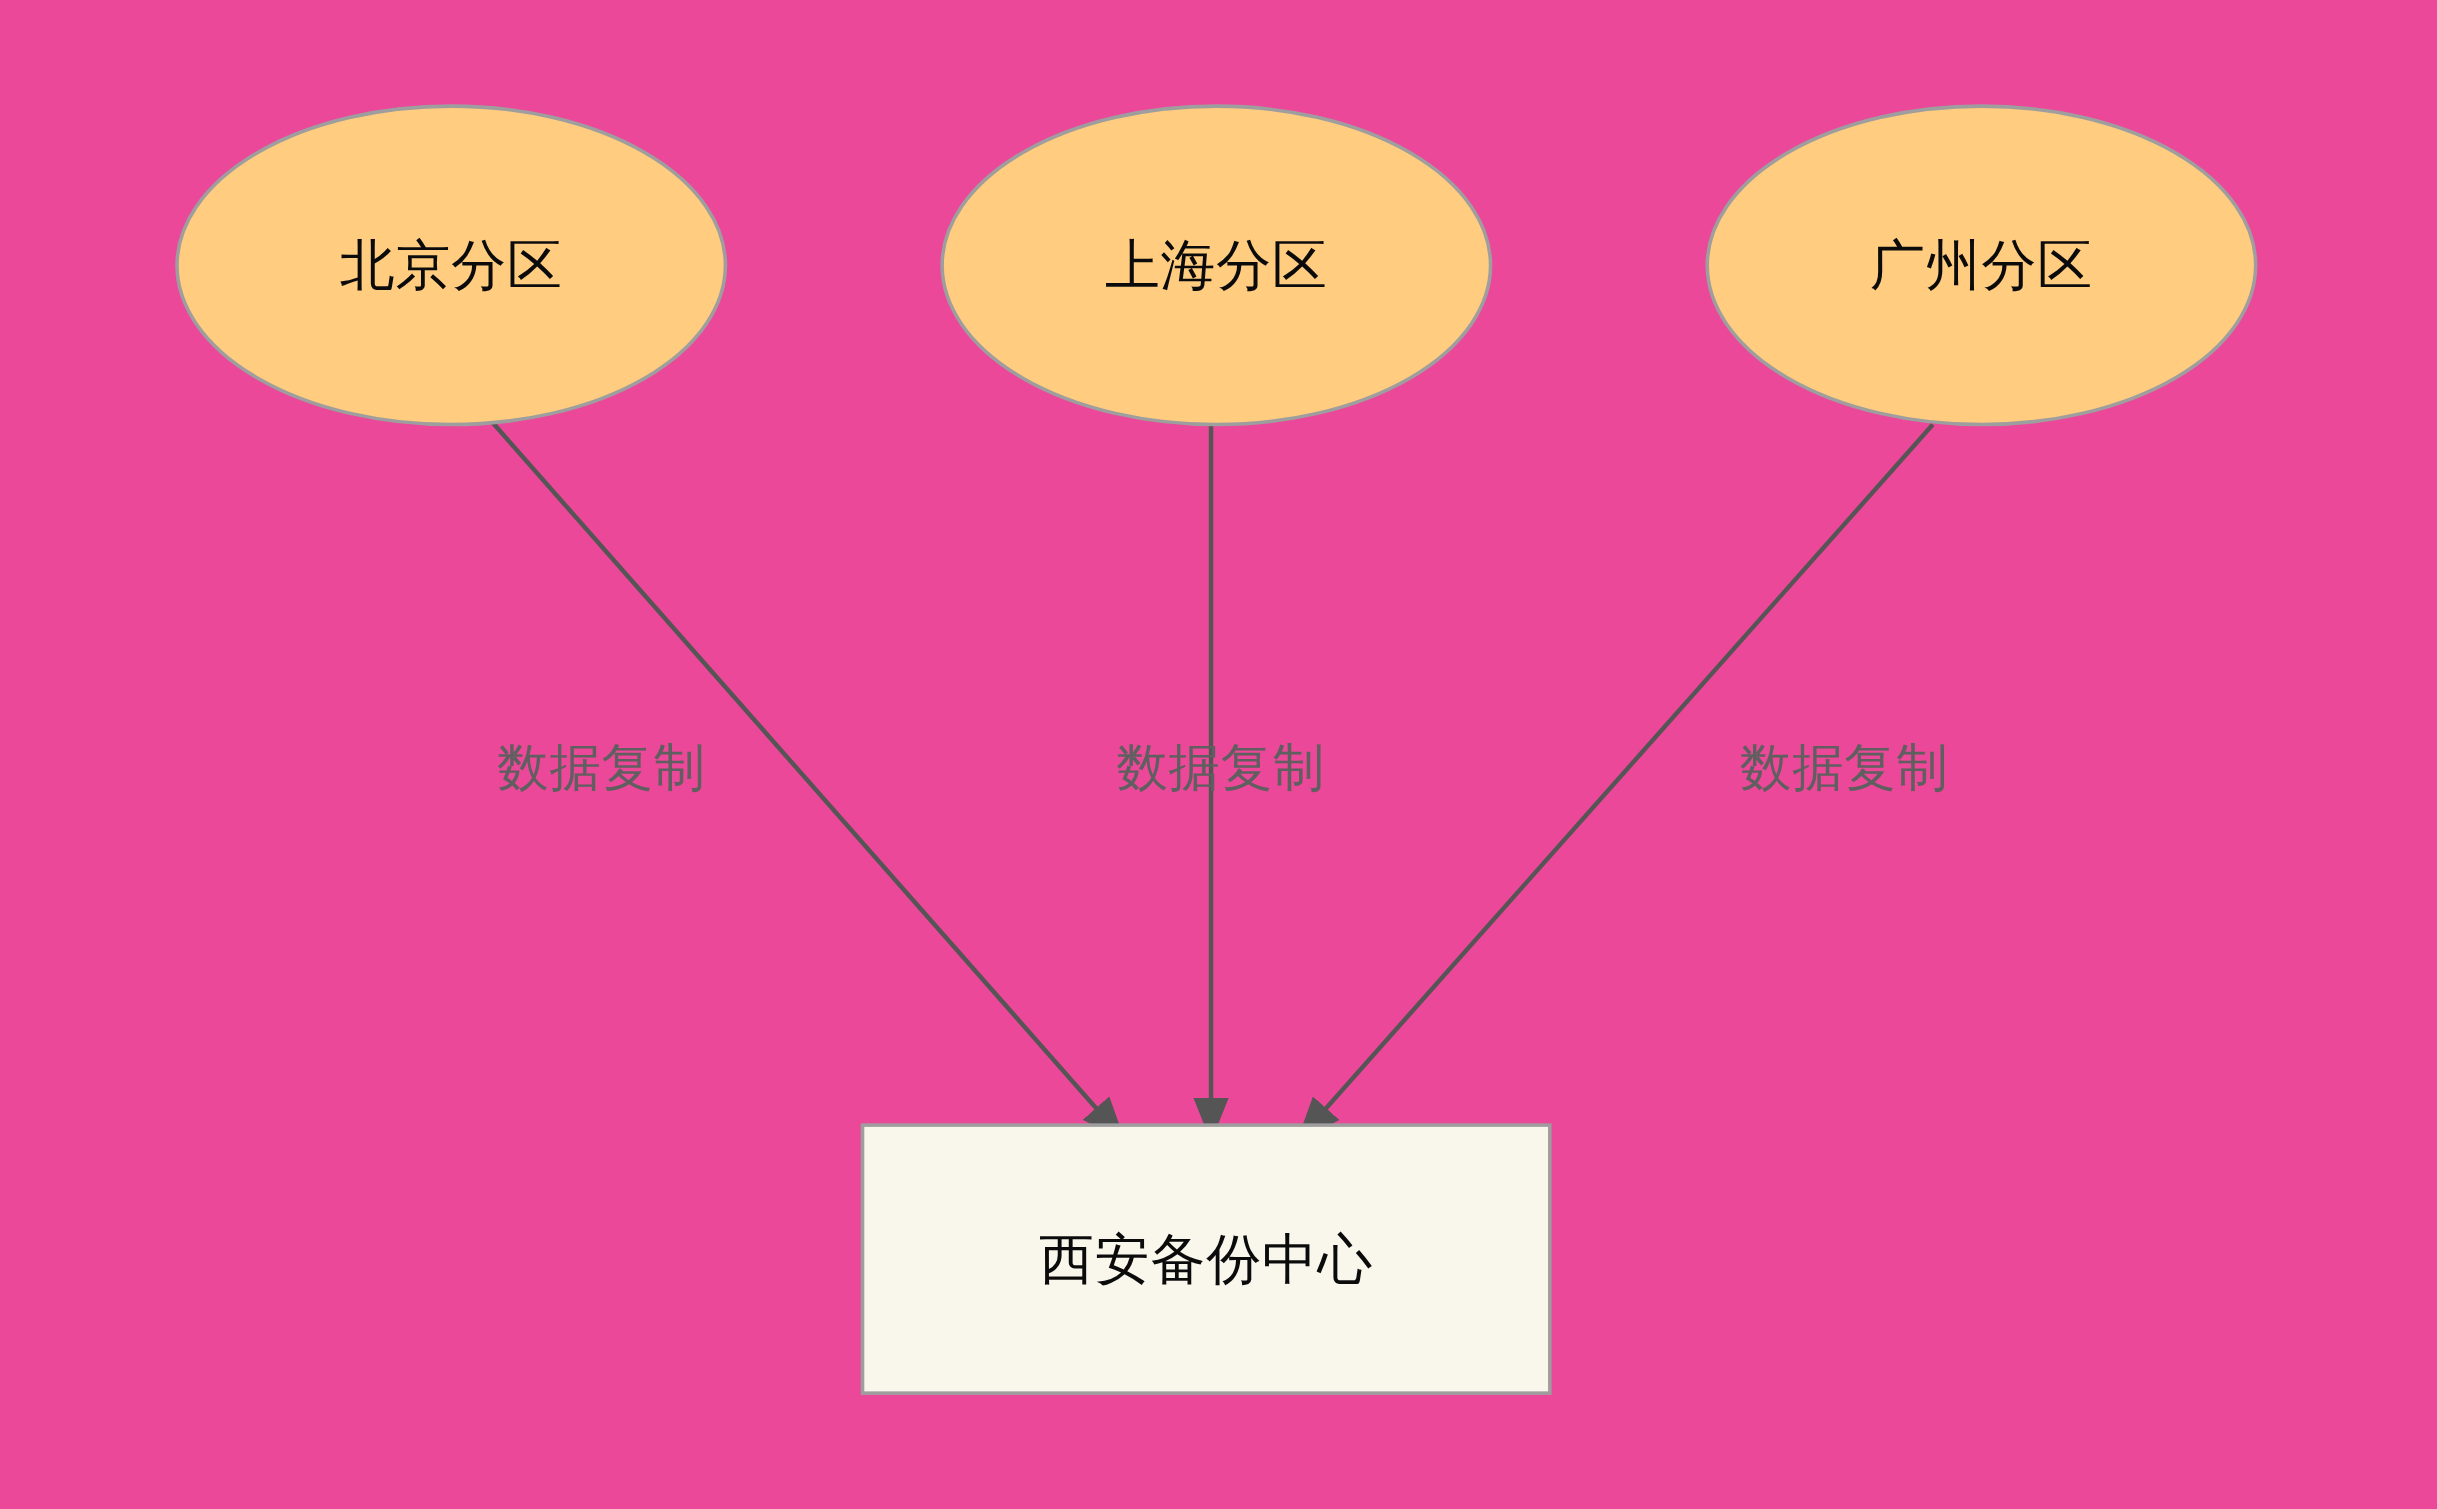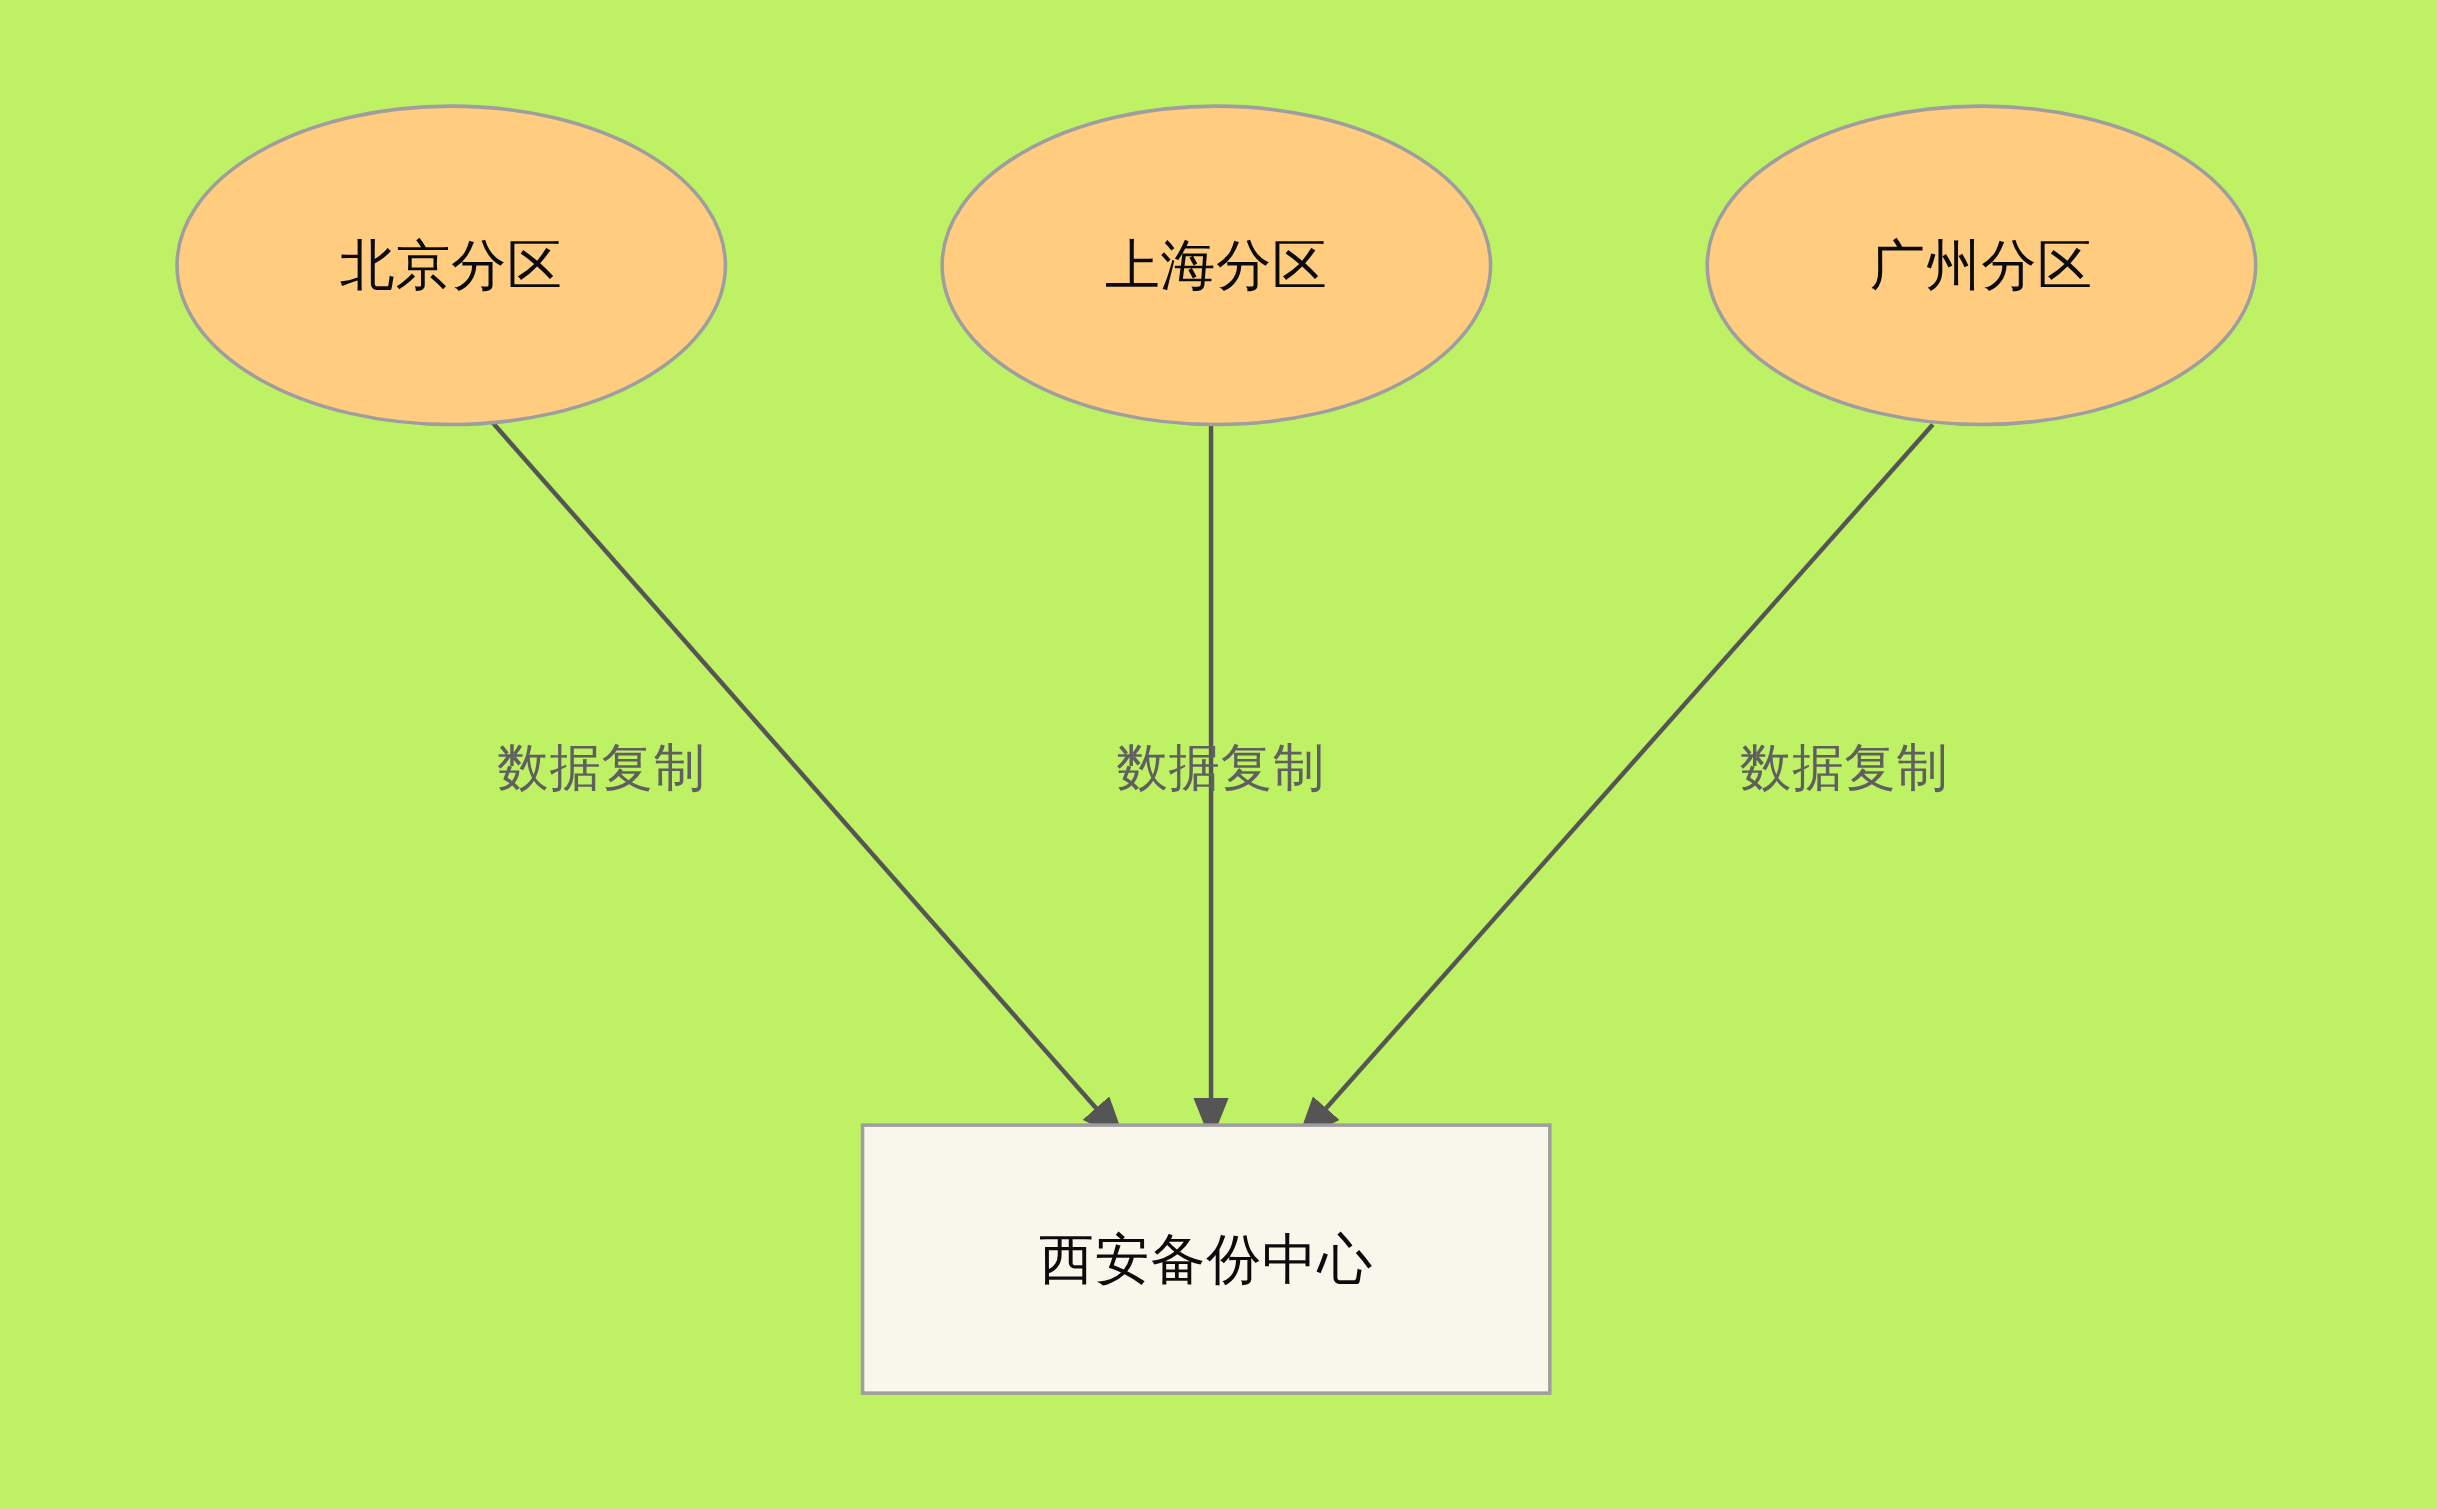--- a/index.html
+++ b/index.html
@@ -48,21 +48,21 @@
     font-size: 58px;
     fill: #5f5f5f;
     text-anchor: middle;
     dominant-baseline: middle;
     letter-spacing: 1px;
   }
 </style>
 </head>
 <body>
 
-<div id="canvas" style="background: #bef264; text-align: center;">
+<div id="canvas" style="background: #ec4899; text-align: center;">
   <svg id="diagram-svg" viewBox="0 0 2756 1706">
     <defs>
       <marker id="arrowhead" markerWidth="10" markerHeight="8" refX="9.4" refY="4" orient="auto" markerUnits="strokeWidth">
         <path d="M 0 0 L 10 4 L 0 8 z" fill="#555555"></path>
       </marker>
     </defs>
 
     <g>
       <path class="edge-path" id="edge-0-path" stroke="#555555" marker-end="url(#arrowhead)" d="M 557 478 L 1270 1288"></path>
       <path class="edge-path" id="edge-1-path" stroke="#555555" marker-end="url(#arrowhead)" d="M 1369 481 L 1369 1288"></path>

